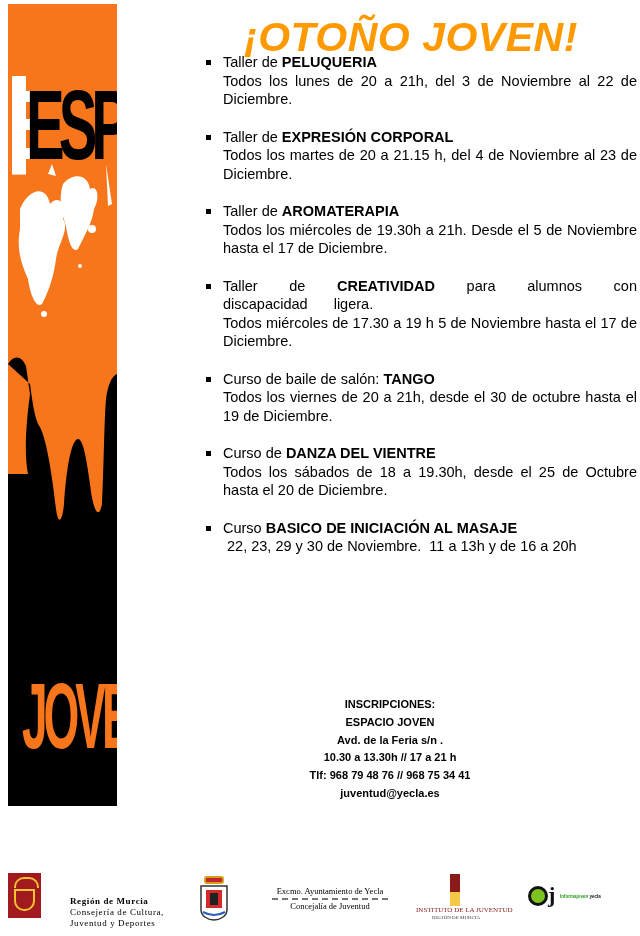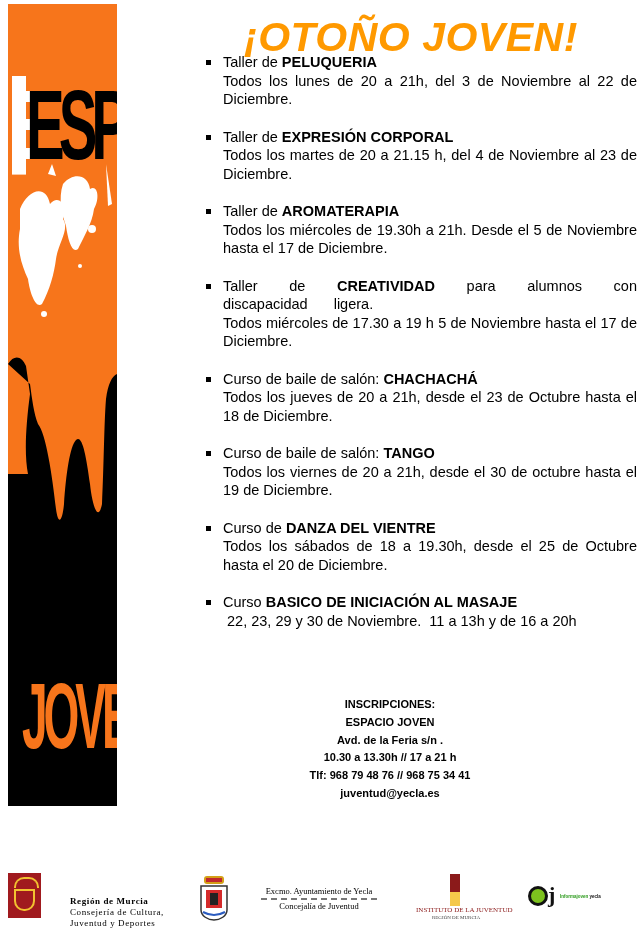--- a/index.html
+++ b/index.html
@@ -28,21 +28,21 @@
   .insc { position:absolute; left:250px; top:696px; width:280px; text-align:center; font-size:11px; font-weight:bold; line-height:17.8px; }
 
   
   .footer { position:absolute; left:0; top:860px; width:640px; height:76px; }
   .logo-murcia { position:absolute; left:8px; top:13px; width:33px; height:45px; background:#a01a1e; }
   .logo-murcia .crown { position:absolute; left:6px; top:4px; width:21px; height:9px; border:2px solid #f2c230; border-bottom:none; border-radius:10px 10px 0 0; }
   .logo-murcia .shield { position:absolute; left:6px; top:16px; width:21px; height:22px; border:2px solid #f2c230; border-radius:0 0 10px 10px; box-sizing:border-box; }
   .txt-murcia { position:absolute; left:70px; top:36px; font-family:"Liberation Serif", serif; font-size:9px; line-height:11px; letter-spacing:0.6px; }
   .txt-murcia b { font-weight:bold; }
   .logo-yecla { position:absolute; left:198px; top:14px; width:32px; height:48px; }
-  .txt-yecla { position:absolute; left:255px; top:26px; width:128px; text-align:center; font-family:"Liberation Serif", serif; font-size:8.5px; line-height:11px; }
+  .txt-yecla { position:absolute; left:266px; top:26px; width:128px; text-align:center; font-family:"Liberation Serif", serif; font-size:8.5px; line-height:11px; }
   .txt-yecla .rule { display:block; border-top:2px dashed #777; margin:1px 6px; }
   .logo-ij { position:absolute; left:416px; top:14px; width:80px; height:46px; }
   .logo-ij .bar1 { position:absolute; left:34px; top:0; width:10px; height:18px; background:#8b1a1a; }
   .logo-ij .bar2 { position:absolute; left:34px; top:18px; width:10px; height:14px; background:#f5c84a; }
   .logo-ij .t1 { position:absolute; left:0; top:32px; width:80px; text-align:center; font-family:"Liberation Serif", serif; font-size:7px; color:#8b1a1a; white-space:nowrap; }
   .logo-ij .t2 { position:absolute; left:0; top:41px; width:80px; text-align:center; font-family:"Liberation Serif", serif; font-size:5px; color:#444; white-space:nowrap; }
   .logo-oij { position:absolute; left:528px; top:24px; width:90px; height:30px; }
   .logo-oij .circ { position:absolute; left:0; top:2px; width:20px; height:20px; border-radius:50%; background:#7dc21e; border:3px solid #111; box-sizing:border-box; }
   .logo-oij .j { position:absolute; left:20px; top:-2px; font-size:22px; font-weight:bold; color:#111; font-family:"Liberation Serif", serif; }
   .logo-oij .lbl { position:absolute; left:32px; top:10px; font-size:4.5px; color:#2a9a1a; font-weight:bold; white-space:nowrap; }
@@ -87,25 +87,20 @@
   </li>
   <li class="item">
     <span class="bullet"></span>
     <span class="head"><span>Taller de </span><b>AROMATERAPIA</b><span></span></span>
     <span class="body">Todos los miércoles de 19.30h a 21h. Desde el 5 de Noviembre hasta el 17 de Diciembre.</span>
   </li>
   <li class="item">
     <span class="bullet"></span>
     <span class="head" style="text-align:justify;"><span class="sp">Taller de </span><b>CREATIVIDAD</b><span class="sp"> para alumnos con discapacidad ligera.</span></span>
     <span class="body">Todos miércoles de 17.30 a 19 h 5 de Noviembre hasta el 17 de Diciembre.</span>
-  </li>
-  <li class="item">
-    <span class="bullet"></span>
-    <span class="head"><span>Curso de baile de salón: </span><b>CHACHACHÁ</b><span></span></span>
-    <span class="body">Todos los jueves de 20 a 21h, desde el 23 de Octubre hasta el 18 de Diciembre.</span>
   </li>
   <li class="item">
     <span class="bullet"></span>
     <span class="head"><span>Curso de baile de salón: </span><b>TANGO</b><span></span></span>
     <span class="body">Todos los viernes de 20 a 21h, desde el 30 de octubre hasta el 19 de Diciembre.</span>
   </li>
   <li class="item">
     <span class="bullet"></span>
     <span class="head"><span>Curso de </span><b>DANZA DEL VIENTRE</b><span></span></span>
     <span class="body">Todos los sábados de 18 a 19.30h, desde el 25 de Octubre hasta el 20 de Diciembre.</span>

